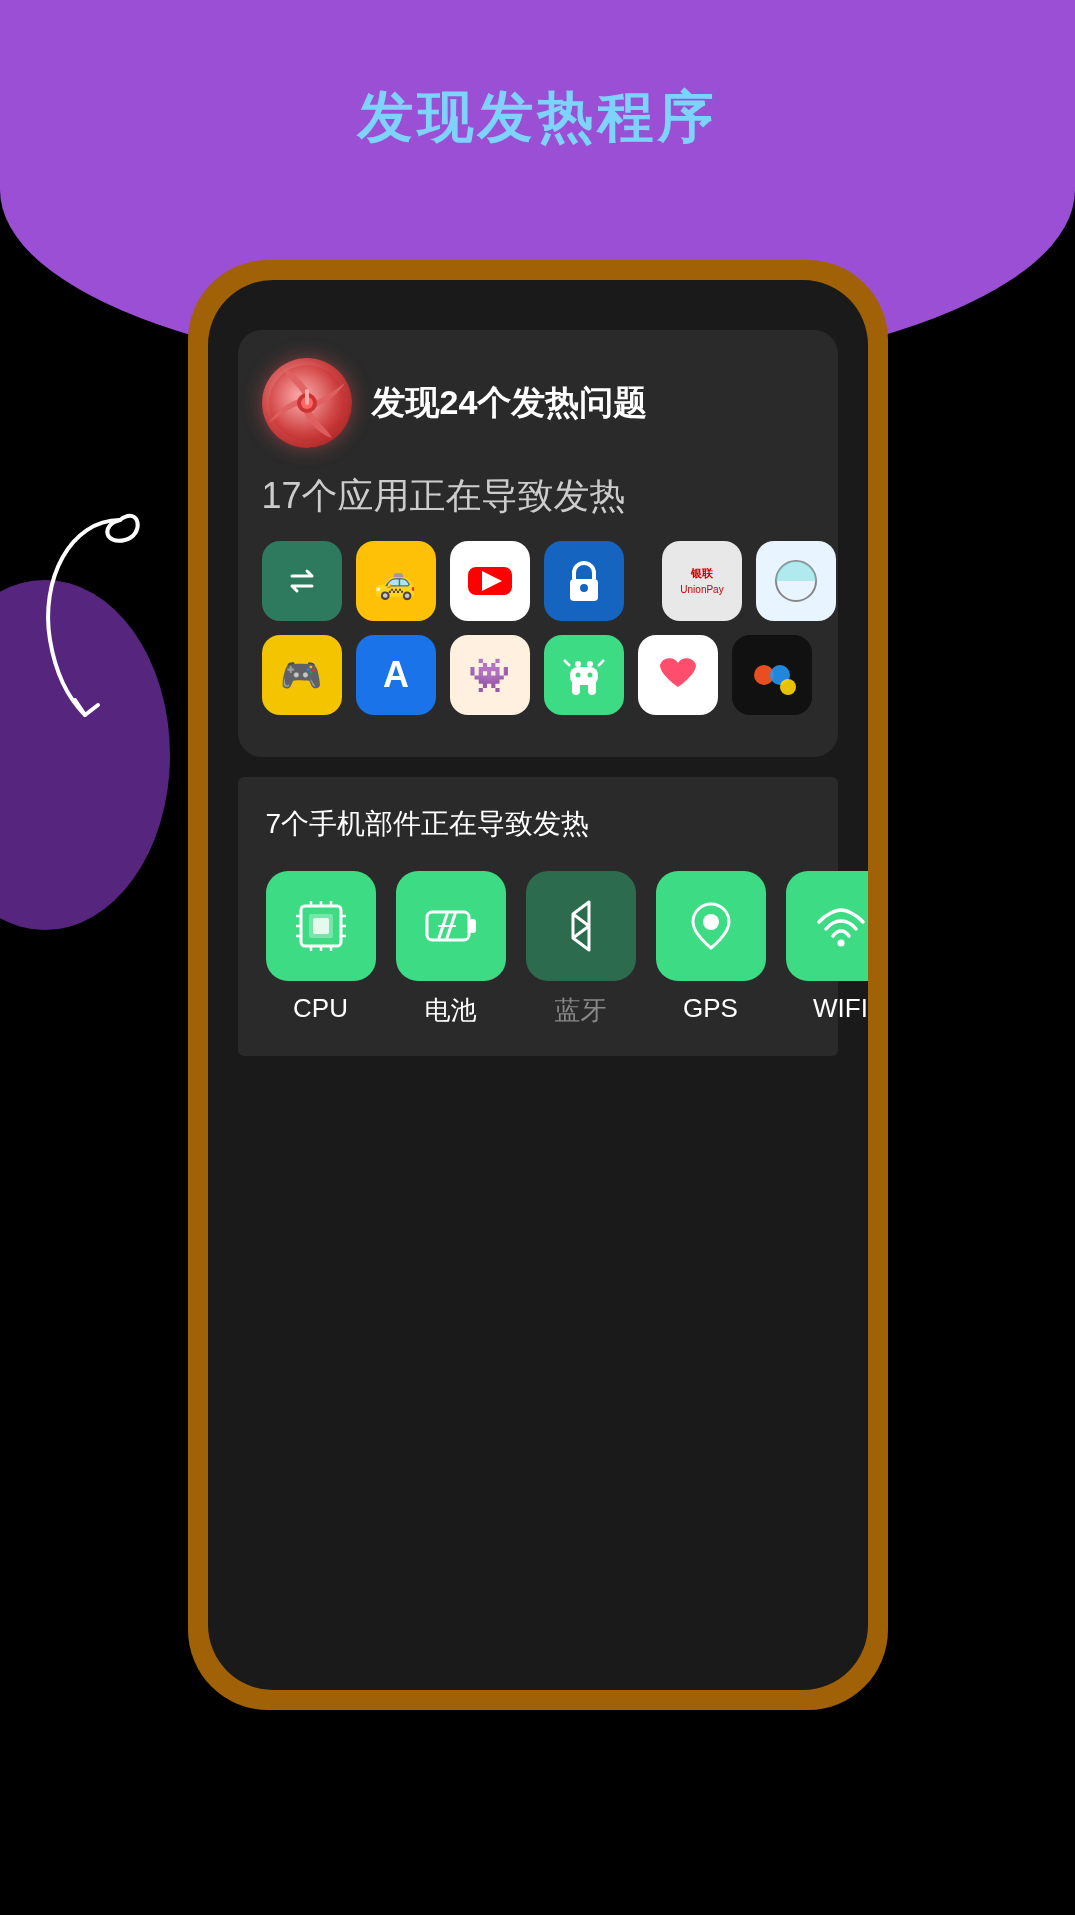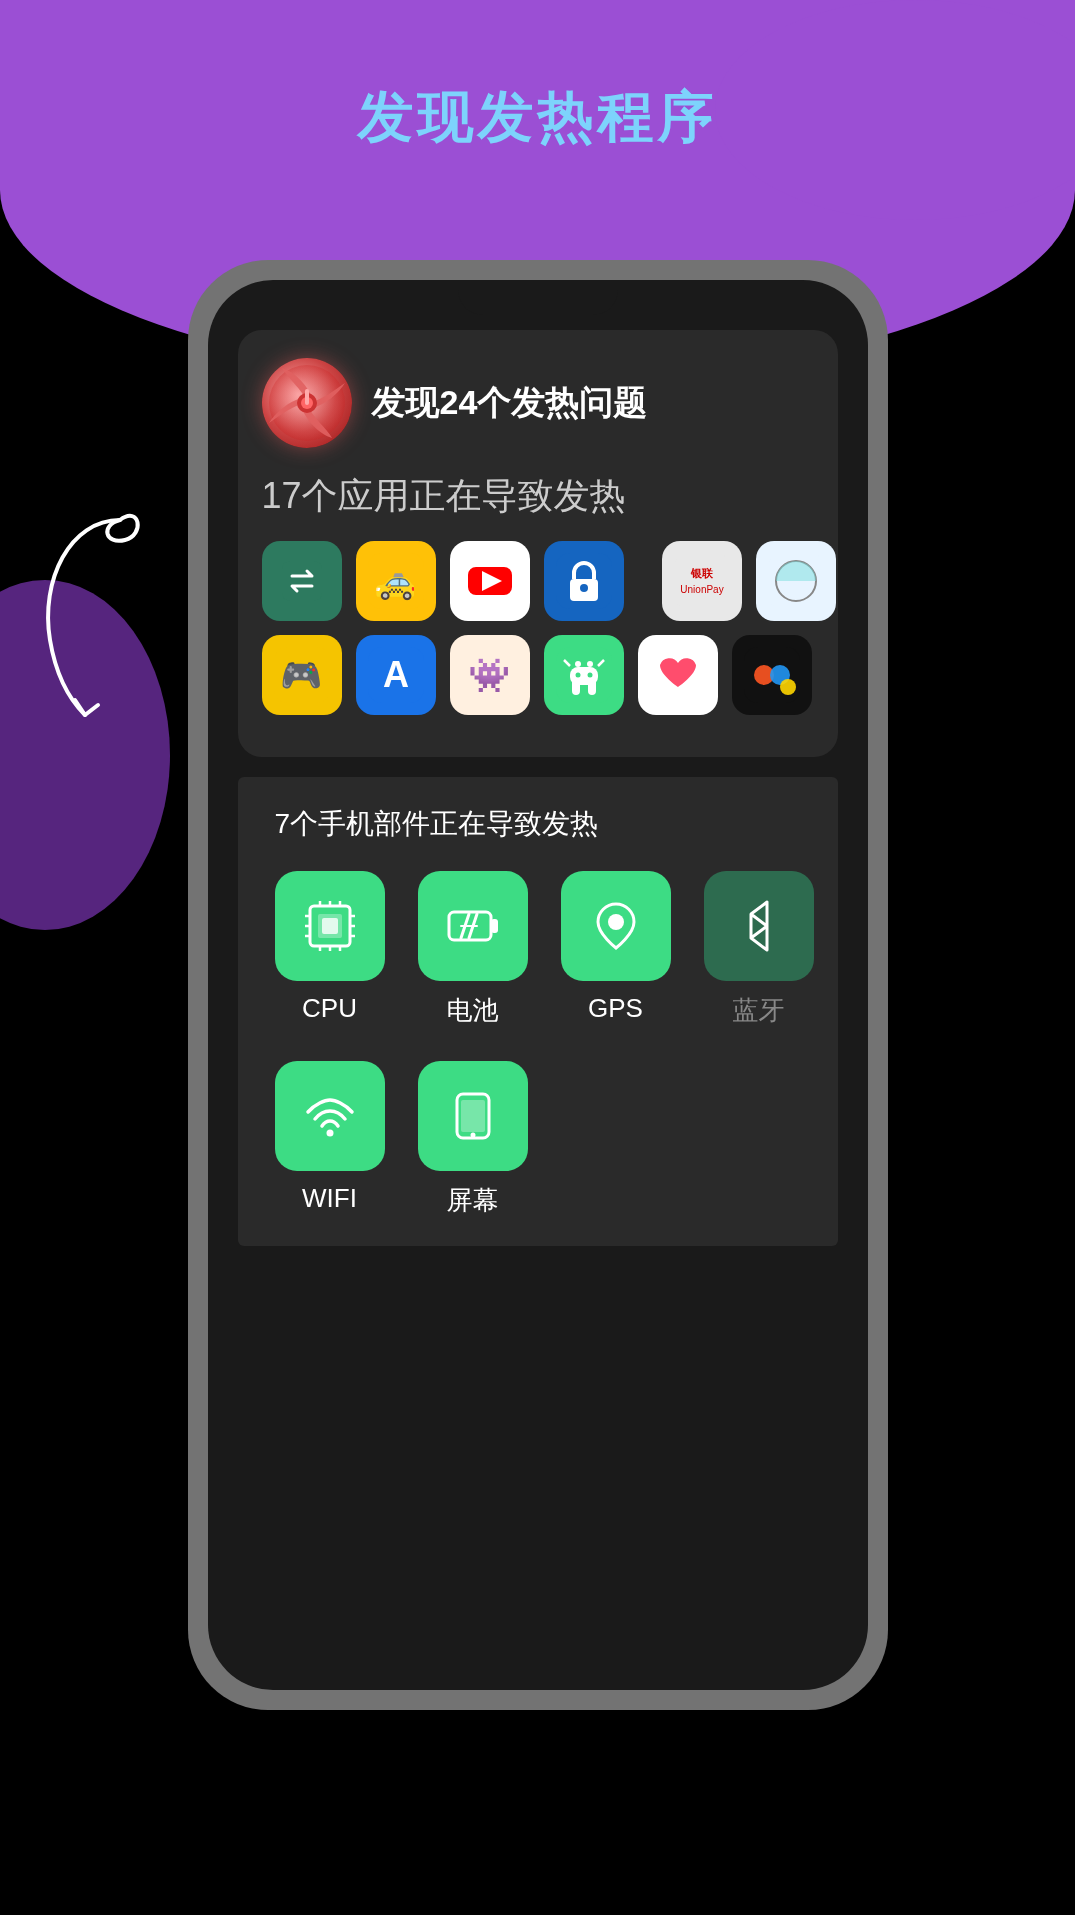--- a/index.html
+++ b/index.html
@@ -60,21 +60,21 @@
     }
 
     
     .phone-mockup {
       position: absolute;
       top: 260px;
       left: 50%;
       transform: translateX(-50%);
       width: 700px;
       height: 1450px;
-      background: #737373;
+      background: #a16207;
       border-radius: 80px;
       z-index: 5;
       padding: 20px;
     }
 
     .phone-screen {
       width: 100%;
       height: 100%;
       background: #1a1a1a;
       border-radius: 65px;
@@ -164,34 +164,34 @@
       justify-content: center;
       font-size: 38px;
       flex-shrink: 0;
       overflow: hidden;
     }
 
     
     .components-section {
       background: #2a2a2a;
       border-radius: 6px;
-      padding: 28px 37px;
+      padding: 28px 28px;
       margin-top: 20px;
     }
 
     .components-title {
       font-size: 28px;
       color: #fff;
       margin-bottom: 28px;
     }
 
     .components-grid {
       display: grid;
-      grid-template-columns: repeat(4, 1fr);
-      gap: 33px;
+      grid-template-columns: repeat(6, 1fr);
+      gap: 20px;
     }
 
     .component-item {
       display: flex;
       flex-direction: column;
       align-items: center;
       gap: 12px;
     }
 
     .component-icon {
@@ -430,36 +430,36 @@
                   <line x1="26" y1="18" x2="18" y2="42" stroke="white" stroke-width="3" stroke-linecap="round"></line>
                   <line x1="18" y1="30" x2="34" y2="30" stroke="white" stroke-width="2" stroke-linecap="round"></line>
                   <line x1="34" y1="18" x2="26" y2="42" stroke="white" stroke-width="3" stroke-linecap="round"></line>
                 </svg>
             </div>
             <span class="component-label">电池</span>
           </div>
 
 
           <div class="component-item">
+            <div class="component-icon dark">
+              <svg viewBox="0 0 60 60" fill="white">
+                  <path d="M22 18 L38 30 L22 42 L22 18 Z M22 18 L38 6 L38 30 M38 30 L22 42 M38 30 L38 54 L22 42" fill="none" stroke="white" stroke-width="3" stroke-linejoin="round"></path>
+                </svg>
+            </div>
+            <span class="component-label muted">蓝牙</span>
+          </div>
+
+          <div class="component-item">
             <div class="component-icon">
               <svg viewBox="0 0 60 60" fill="white">
                   <path d="M30 8 C20 8, 12 16, 12 26 C12 38, 30 52, 30 52 C30 52, 48 38, 48 26 C48 16, 40 8, 30 8 Z" fill="none" stroke="white" stroke-width="3"></path>
                   <circle cx="30" cy="26" r="8" fill="white"></circle>
                 </svg>
             </div>
             <span class="component-label">GPS</span>
-          </div>
-
-          <div class="component-item">
-            <div class="component-icon dark">
-              <svg viewBox="0 0 60 60" fill="white">
-                  <path d="M22 18 L38 30 L22 42 L22 18 Z M22 18 L38 6 L38 30 M38 30 L22 42 M38 30 L38 54 L22 42" fill="none" stroke="white" stroke-width="3" stroke-linejoin="round"></path>
-                </svg>
-            </div>
-            <span class="component-label muted">蓝牙</span>
           </div>
 
           <div class="component-item">
             <div class="component-icon">
               <svg viewBox="0 0 60 60" fill="white">
                   <path d="M8 26 C15 18, 25 14, 30 14 C35 14, 45 18, 52 26" fill="none" stroke="white" stroke-width="3.5" stroke-linecap="round"></path>
                   <path d="M15 33 C19 28, 24 25, 30 25 C36 25, 41 28, 45 33" fill="none" stroke="white" stroke-width="3.5" stroke-linecap="round"></path>
                   <path d="M22 40 C24 37, 27 35, 30 35 C33 35, 36 37, 38 40" fill="none" stroke="white" stroke-width="3.5" stroke-linecap="round"></path>
                   <circle cx="30" cy="47" r="3.5" fill="white"></circle>
                 </svg>

